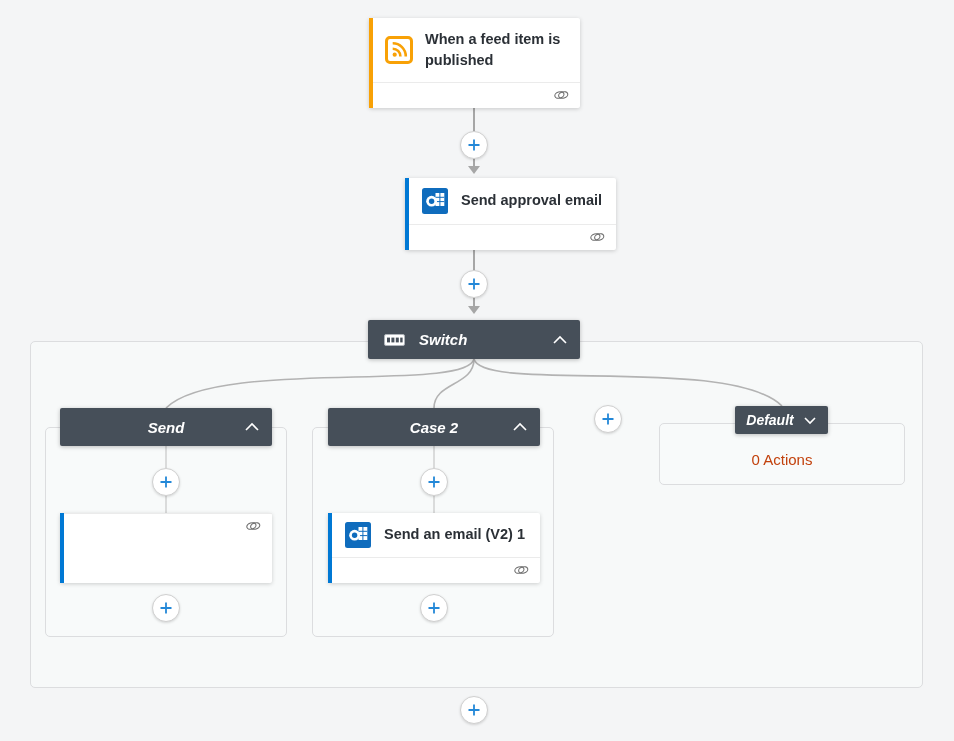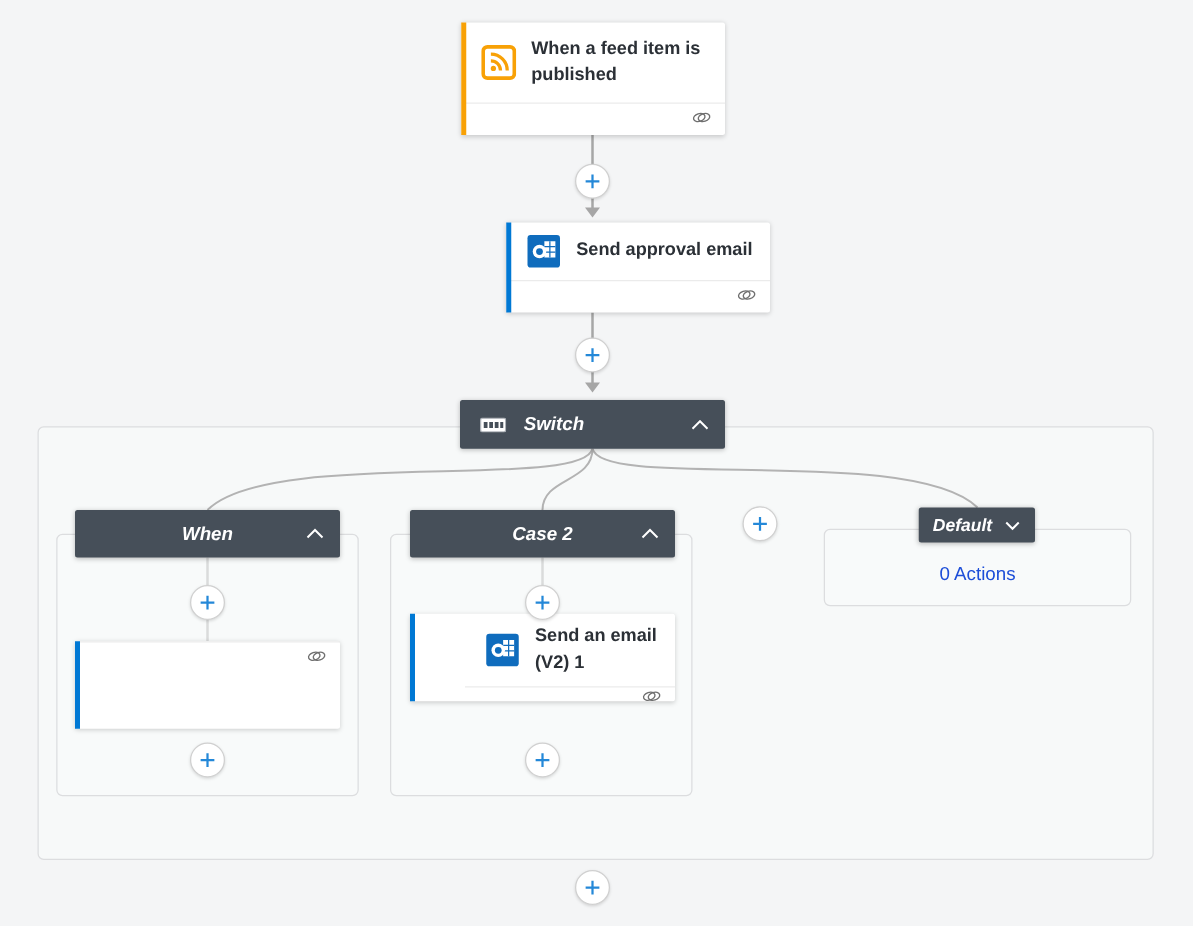--- a/index.html
+++ b/index.html
@@ -59,21 +59,21 @@
     height: 26px;
     border-top: 1px solid #ebebeb;
     display: flex;
     align-items: center;
     justify-content: flex-end;
     padding: 0 10px 0 16px;
   }
   #trigger-card  { left: 369px; top: 18px;  width: 211px; height: 90px; }
   #approval-card { left: 369px; top: 178px; width: 211px; height: 72px; margin-left: 36px; }
   #email1-card   { left: 60px;  top: 513px; width: 212px; height: 70px; }
-  #email2-card   { left: 328px; top: 491px; width: 212px; height: 70px; padding-left: 44px; }
+  #email2-card   { left: 328px; top: 513px; width: 212px; height: 70px; }
 
   .conn-icon { flex: 0 0 28px; width: 28px; height: 28px; }
 
   
   .dark-header {
     position: absolute;
     background: #464f59;
     color: #ffffff;
     border-radius: 2px;
     box-shadow: 0 1px 4px rgba(0,0,0,0.25);
@@ -92,21 +92,21 @@
   .hdr-chevron-right { position: absolute; right: 12px; top: 50%; transform: translateY(-50%); display: flex; }
   #switch-header .hdr-chevron { margin-left: auto; display: flex; }
 
   
   #default-body {
     position: absolute;
     left: 659px; top: 423px; width: 246px; height: 62px;
     display: flex; align-items: center; justify-content: center;
     padding-top: 10px;
     z-index: 3;
-    color: #1d4ed8;
+    color: #c2410c;
     font-size: 15px;
   }
 
   
   .plus-btn {
     position: absolute;
     width: 28px; height: 28px;
     border-radius: 50%;
     background: #ffffff;
     border: 1px solid #d0d0d0;
@@ -214,21 +214,21 @@
     </span>
     <span class="hdr-label">Switch</span>
     <span class="hdr-chevron">
       <svg width="16" height="10" viewBox="0 0 16 10">
           <path d="M2 8 L8 2 L14 8" fill="none" stroke="#ffffff" stroke-width="1.6"></path>
         </svg>
     </span>
   </div>
 
   <div class="dark-header" id="case1-header">
-    <span class="hdr-label">When</span>
+    <span class="hdr-label">Send</span>
     <span class="hdr-chevron-right">
       <svg width="16" height="10" viewBox="0 0 16 10">
           <path d="M2 8 L8 2 L14 8" fill="none" stroke="#ffffff" stroke-width="1.6"></path>
         </svg>
     </span>
   </div>
 
   <div class="dark-header" id="case2-header">
     <span class="hdr-label">Case 2</span>
     <span class="hdr-chevron-right">

